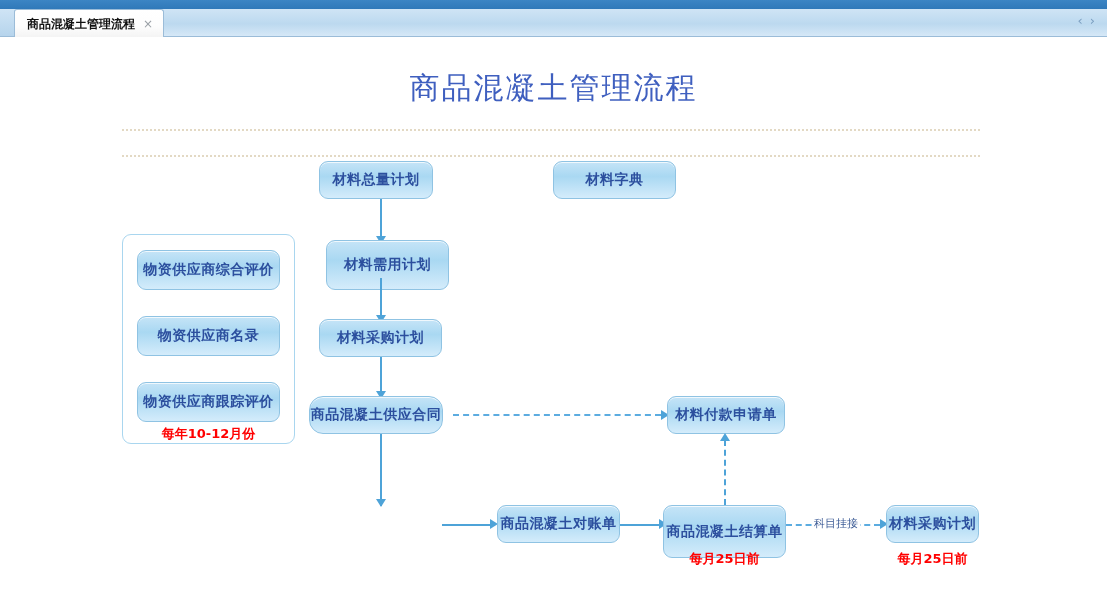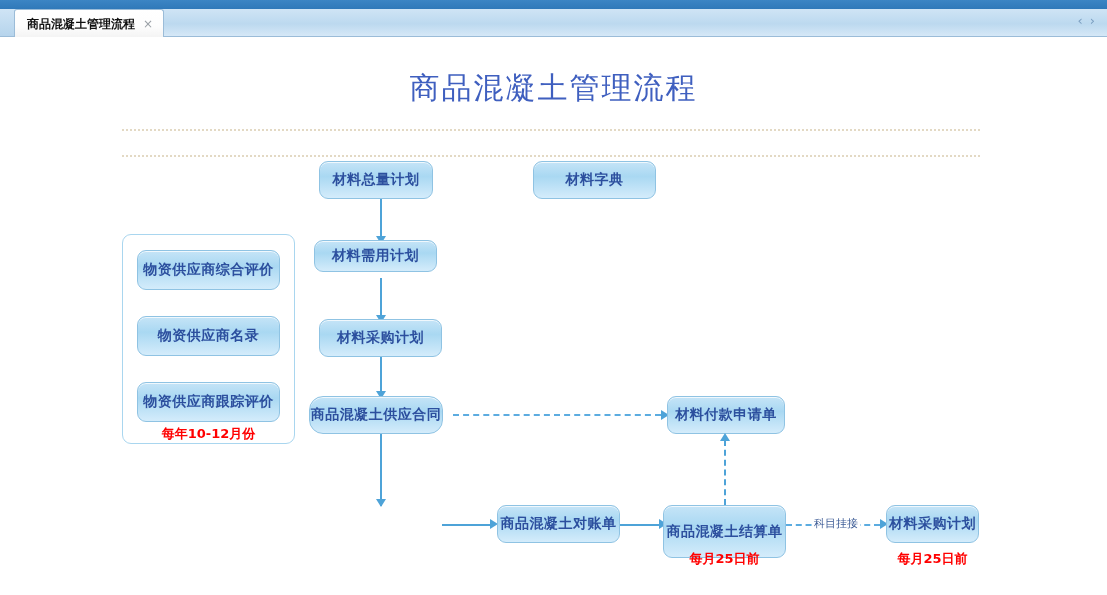--- a/index.html
+++ b/index.html
@@ -257,28 +257,28 @@
   <div class="node" style="left:137px; top:344px; width:143px; height:40px;">
     <span class="node-label">物资供应商跟踪评价</span>
   </div>
 
   <div class="note-red" style="left:137px; top:387px; width:143px;">每年10-12月份</div>
 
   <div class="node" style="left:319px; top:123px; width:114px; height:38px;">
     <span class="node-label">材料总量计划</span>
   </div>
 
-  <div class="node" style="left:533px; top:123px; width:123px; height:38px;">
+  <div class="node" style="left:553px; top:123px; width:123px; height:38px;">
     <span class="node-label">材料字典</span>
   </div>
 
   <div class="v-solid" style="left:380px; top:161px; height:45px;"></div>
   <div class="arrow-down" style="left:376px; top:198px;"></div>
 
-  <div class="node" style="left:314px; top:202px; width:123px; height:32px;">
+  <div class="node" style="left:326px; top:202px; width:123px; height:50px;">
     <span class="node-label">材料需用计划</span>
   </div>
 
   <div class="v-solid" style="left:380px; top:240px; height:45px;"></div>
   <div class="arrow-down" style="left:376px; top:277px;"></div>
 
   <div class="node" style="left:319px; top:281px; width:123px; height:38px;">
     <span class="node-label">材料采购计划</span>
   </div>
 

